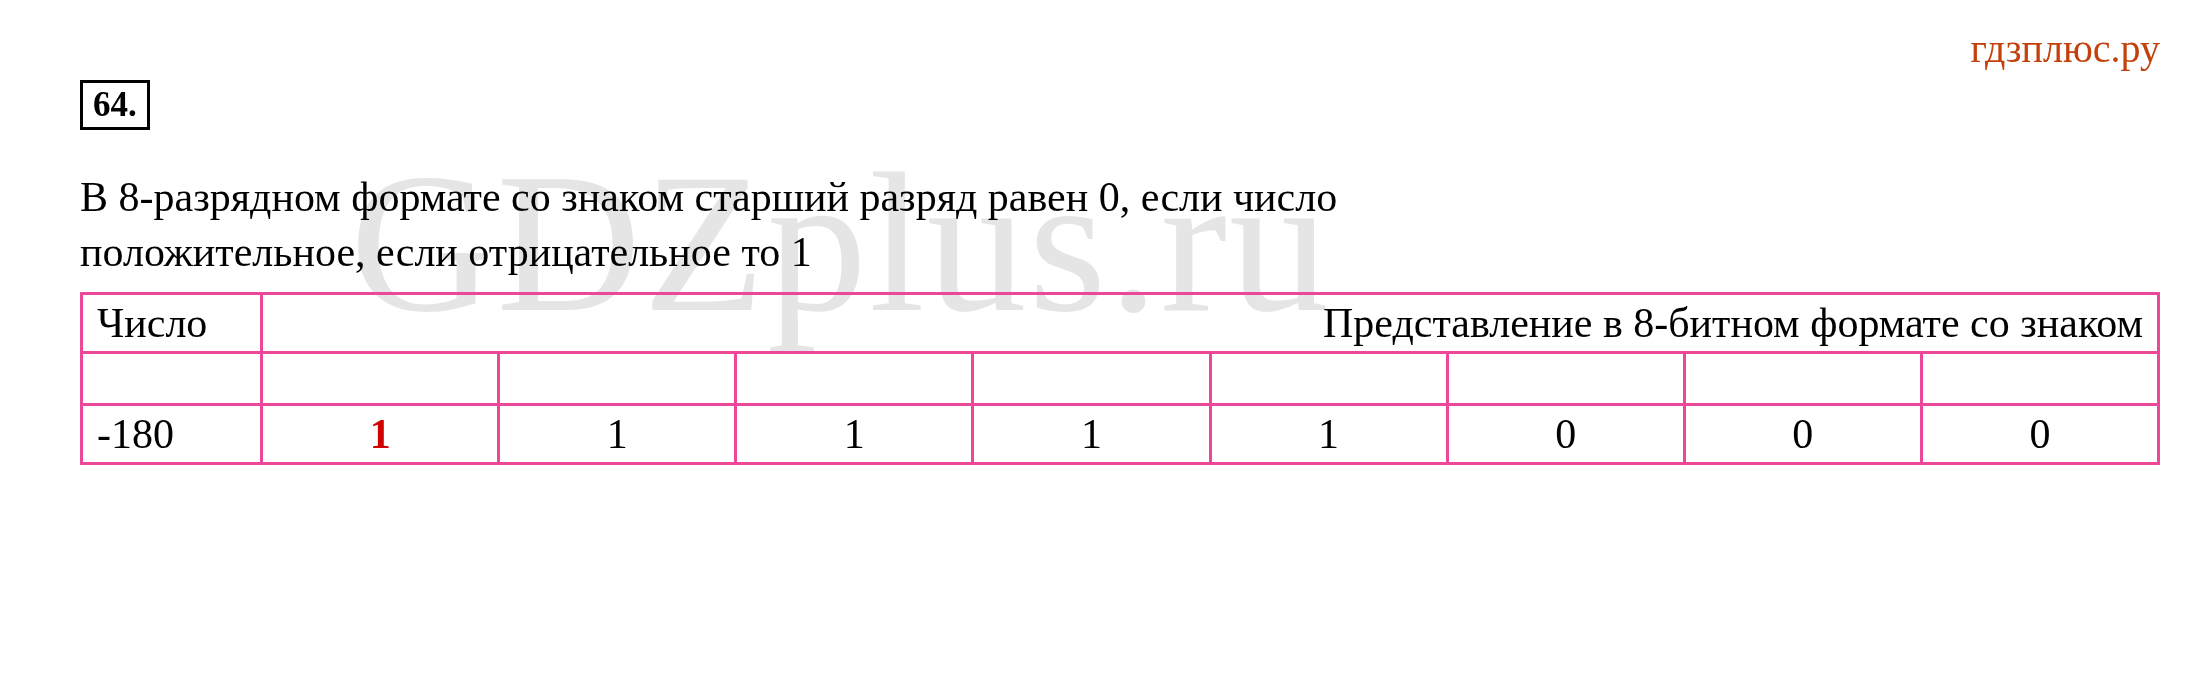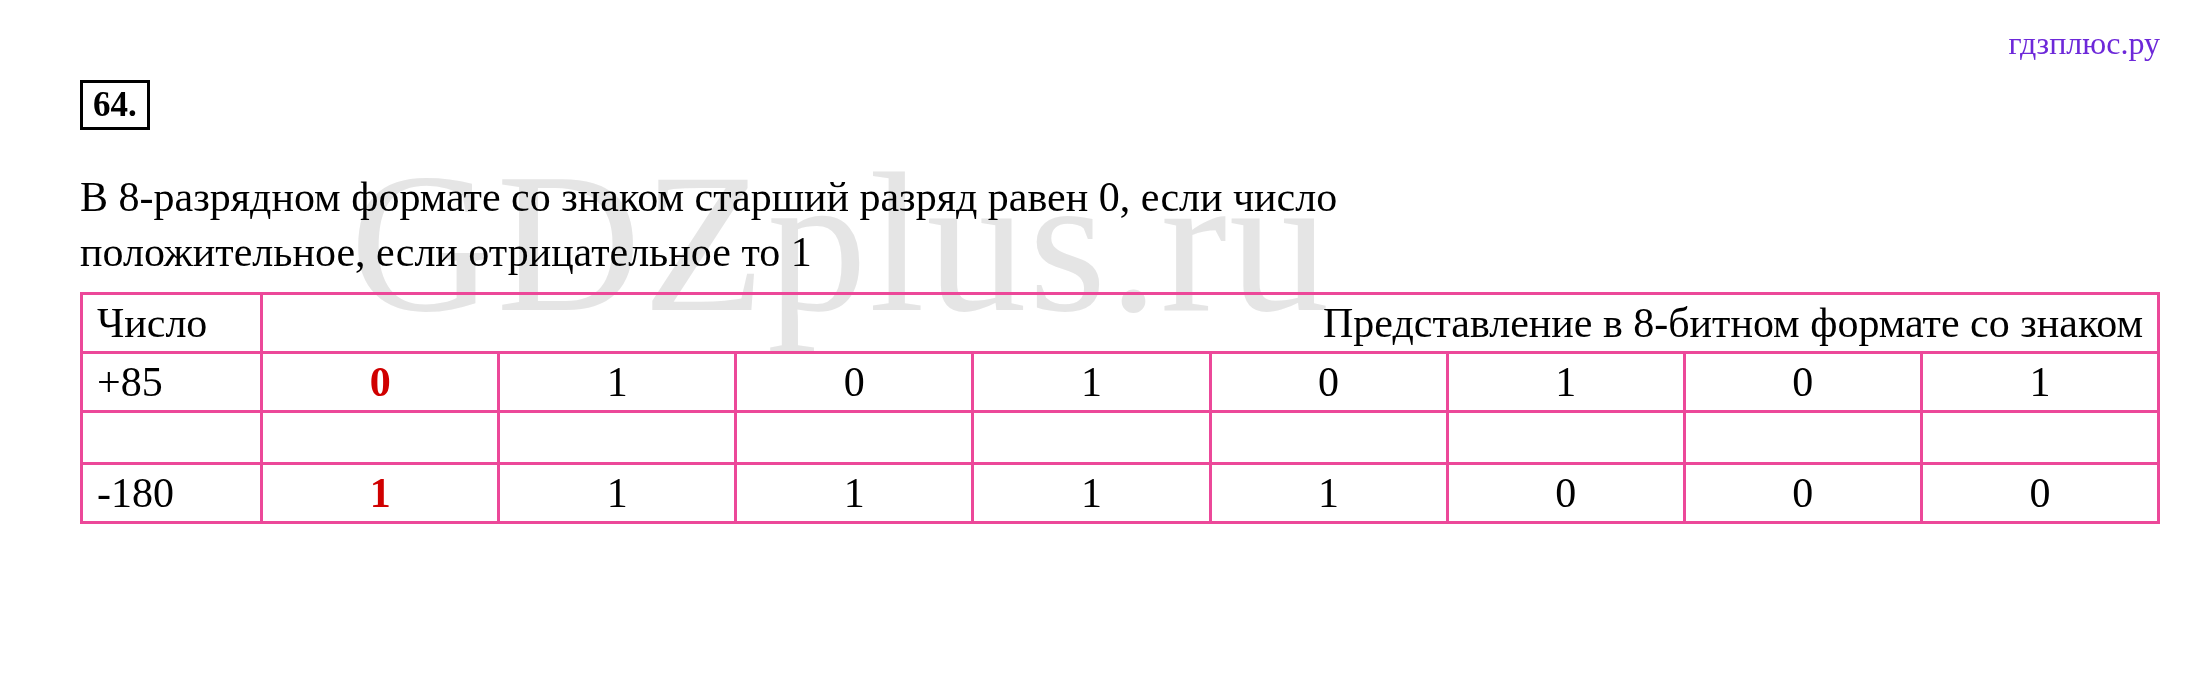--- a/index.html
+++ b/index.html
@@ -12,22 +12,22 @@
       font-family: "Times New Roman", Times, serif;
       width: 2190px;
       height: 683px;
       position: relative;
       color: #000000;
     }
     .watermark-top {
       position: absolute;
       top: 25px;
       right: 30px;
-      font-size: 32px;
-      color: #6d28d9;
+      font-size: 40px;
+      color: #c2410c;
     }
     .watermark-bg {
       position: absolute;
       top: 128px;
       left: 350px;
       font-size: 200px;
       color: rgba(190, 190, 190, 0.4);
       font-weight: normal;
       letter-spacing: 2px;
       z-index: 0;
@@ -102,31 +102,20 @@
 
   <p class="explanation">В 8-разрядном формате со знаком старший разряд равен 0, если число положительное, если отрицательное то 1</p>
 
   <table>
     <tbody>
         <tr>
       <td class="col-number">Число</td>
       <td class="header-span" colspan="8">Представление в 8-битном формате со знаком</td>
     </tr>
     <tr>
-      <td class="col-number">+85</td>
-      <td class="col-bit sign-bit">0</td>
-      <td class="col-bit bit-cell">1</td>
-      <td class="col-bit bit-cell">0</td>
-      <td class="col-bit bit-cell">1</td>
-      <td class="col-bit bit-cell">0</td>
-      <td class="col-bit bit-cell">1</td>
-      <td class="col-bit bit-cell">0</td>
-      <td class="col-bit bit-cell">1</td>
-    </tr>
-    <tr>
       <td class="col-number"></td>
       <td class="col-bit bit-cell"></td>
       <td class="col-bit bit-cell"></td>
       <td class="col-bit bit-cell"></td>
       <td class="col-bit bit-cell"></td>
       <td class="col-bit bit-cell"></td>
       <td class="col-bit bit-cell"></td>
       <td class="col-bit bit-cell"></td>
       <td class="col-bit bit-cell"></td>
     </tr>

